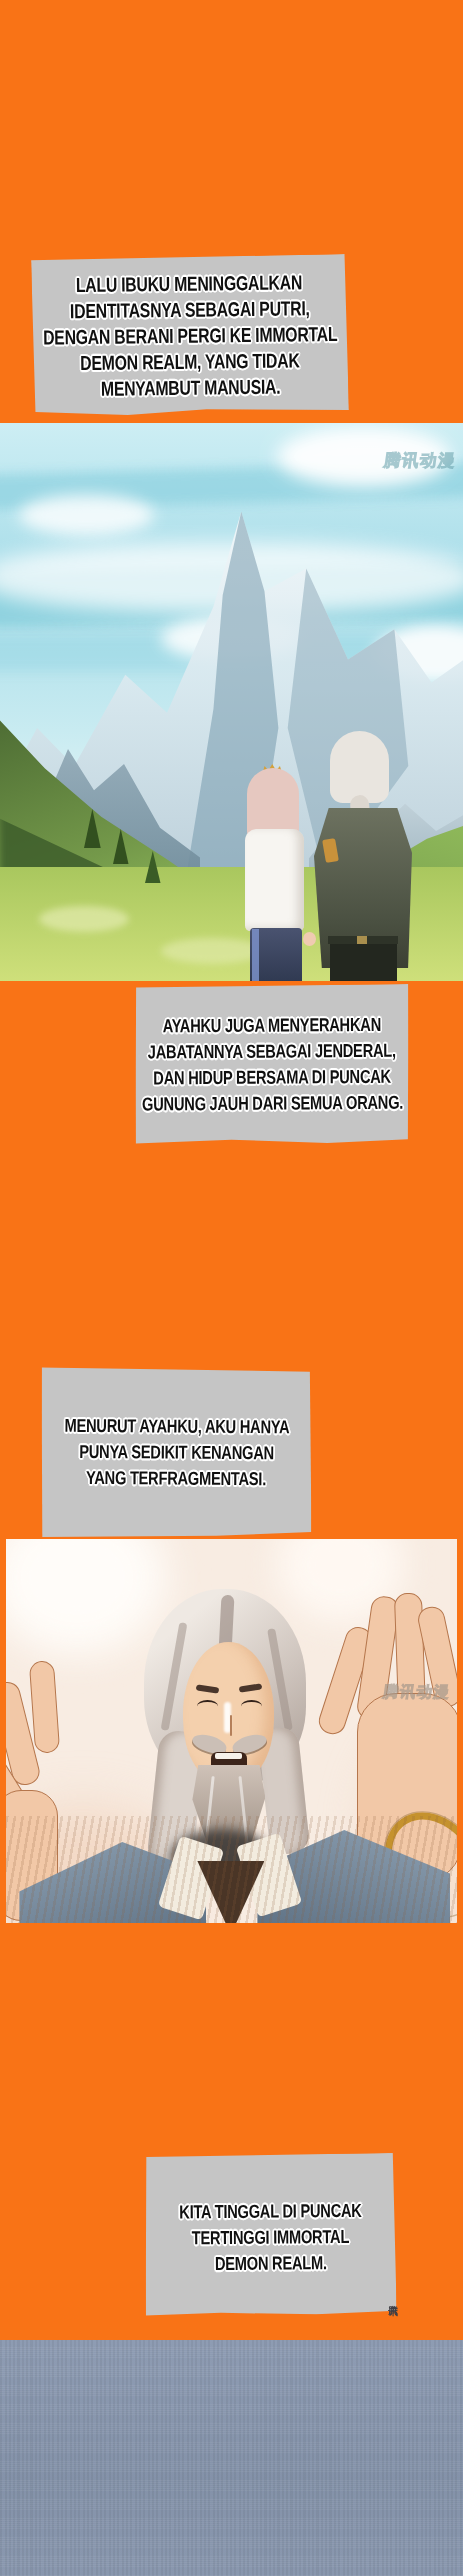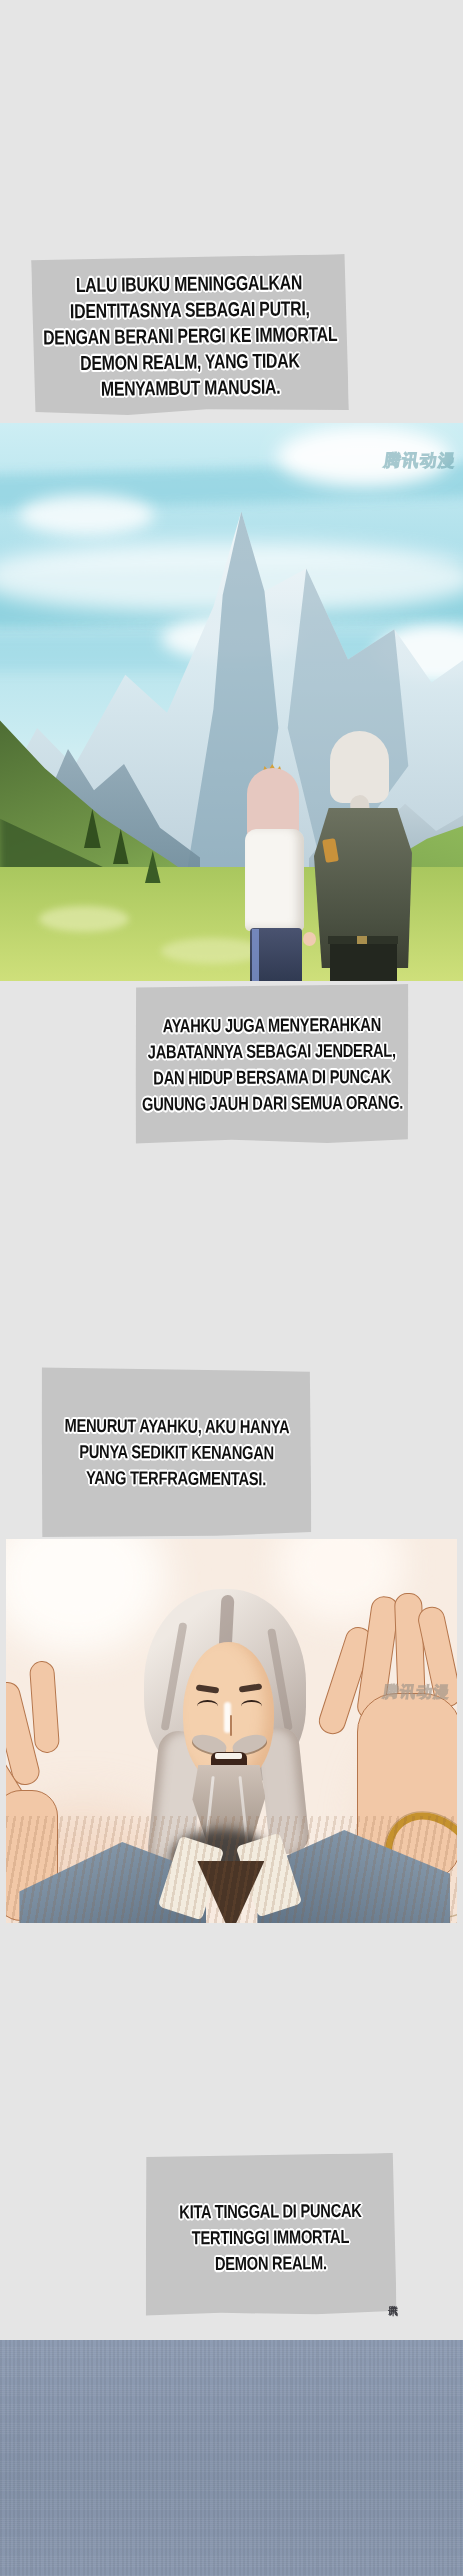--- a/index.html
+++ b/index.html
@@ -1,16 +1,16 @@
 <!DOCTYPE html>
 <html style="font-size:10.3px"><head>
 <meta charset="utf-8">
 <style>
   html,body{margin:0;padding:0;background:#060606;}
-  #page{position:relative;width:464px;height:2576px;background:#e5e5e5;overflow:hidden;
+  #page{position:relative;width:464px;height:2576px;background:#f97316;overflow:hidden;
         font-family:"Liberation Sans",sans-serif;text-align:center;}
   .abs{position:absolute;}
 
   
   .caption{position:absolute;background:#c5c5c5;display:flex;flex-direction:column;
            align-items:center;justify-content:center;}
   .cap-line{font-weight:bold;color:#101010;white-space:nowrap;letter-spacing:-0.3px;
             line-height:26px;transform:scale(0.88,1.12);
             text-shadow:-1.3px -1.3px 0 #fff,1.3px -1.3px 0 #fff,-1.3px 1.3px 0 #fff,1.3px 1.3px 0 #fff,
                         0 -1.9px 0 #fff,0 1.9px 0 #fff,-1.9px 0 0 #fff,1.9px 0 0 #fff;}

